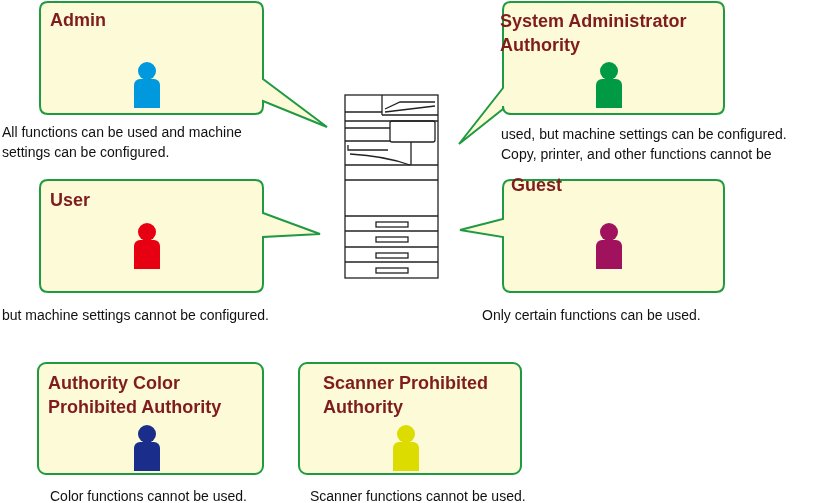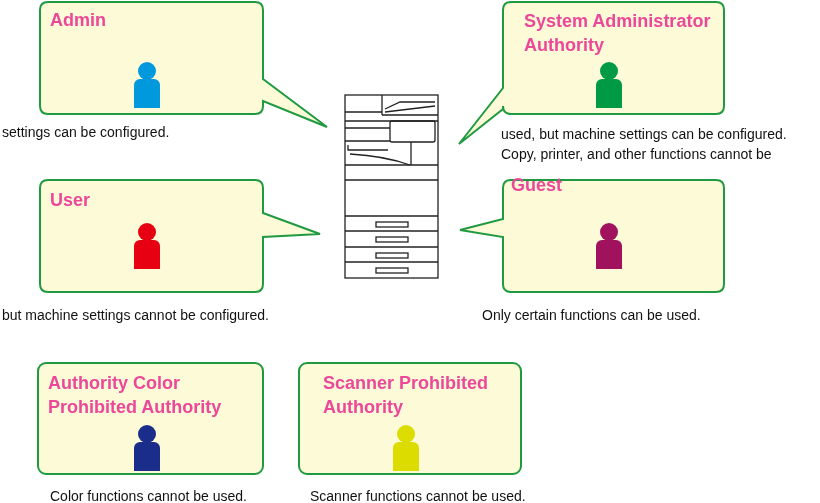--- a/index.html
+++ b/index.html
@@ -1,18 +1,18 @@
 <!DOCTYPE html>
 <html><head>
 <meta charset="utf-8">
 <style>
   html,body{margin:0;padding:0;background:#fff;}
   body{width:820px;height:503px;position:relative;overflow:hidden;font-family:"Liberation Sans",sans-serif;color:#111;}
   svg.bg{position:absolute;left:0;top:0;}
-  .title{position:absolute;font-weight:bold;font-size:18px;line-height:24px;color:#ec4899;}
+  .title{position:absolute;font-weight:bold;font-size:18px;line-height:24px;color:#7f1d1d;}
   .desc{position:absolute;font-size:14px;line-height:20px;color:#111;white-space:nowrap;}
   .person{position:absolute;width:26px;height:46px;}
   .person .head{position:absolute;left:4px;top:0;width:18px;height:18px;border-radius:50%;}
   .person .body{position:absolute;left:0;top:17px;width:26px;height:29px;border-radius:6px 6px 0 0;}
 </style>
 </head>
 <body>
 
 <svg class="bg" width="820" height="503">
 
@@ -49,24 +49,25 @@
     <rect x="376" y="268" width="32" height="5"></rect>
   </g>
 </svg>
 
 <div class="title" style="left:50px;top:8px;">Admin</div>
 <div class="person" style="left:134px;top:62px;">
   <div class="head" style="background:#0099dd"></div>
     <div class="body" style="background:#0099dd"></div>
 </div>
 <div class="desc" style="left:2px;top:122px;">
+  <div>All functions can be used and machine</div>
   <div>settings can be configured.</div>
 </div>
 
-<div class="title" style="left:524px;top:9px;">
+<div class="title" style="left:500px;top:9px;">
   <div>System Administrator</div>
   <div>Authority</div>
 </div>
 <div class="person" style="left:596px;top:62px;">
   <div class="head" style="background:#009a44"></div>
     <div class="body" style="background:#009a44"></div>
 </div>
 <div class="desc" style="left:501px;top:124px;">
   <div>used, but machine settings can be configured.</div>
   <div>Copy, printer, and other functions cannot be</div>

